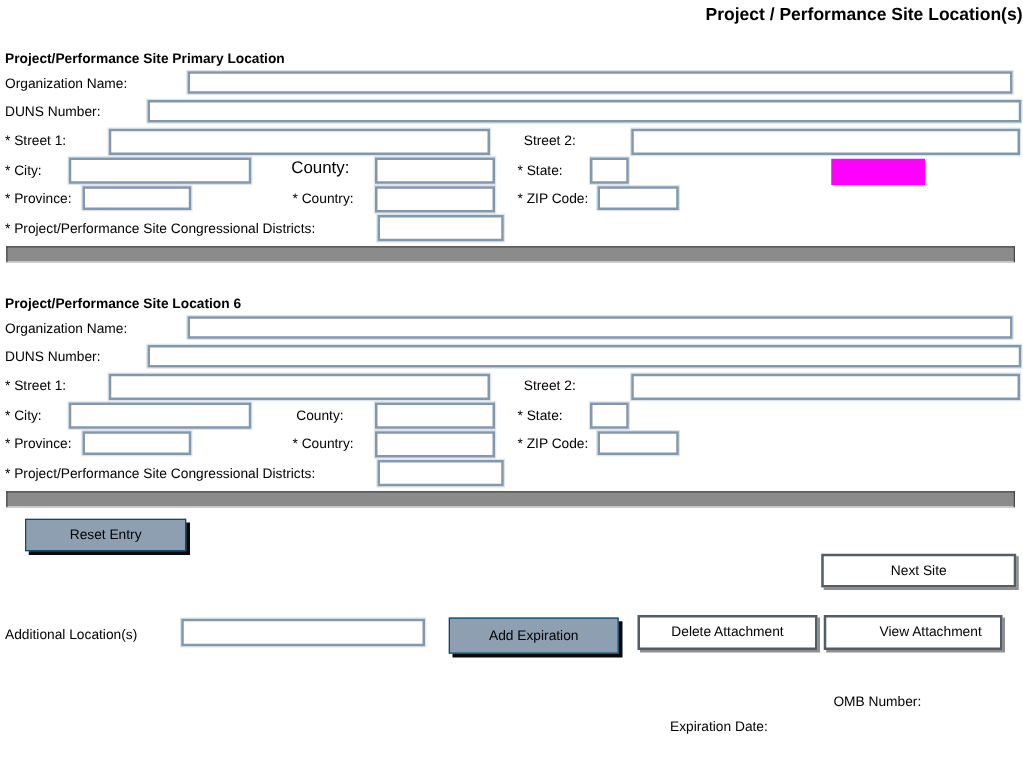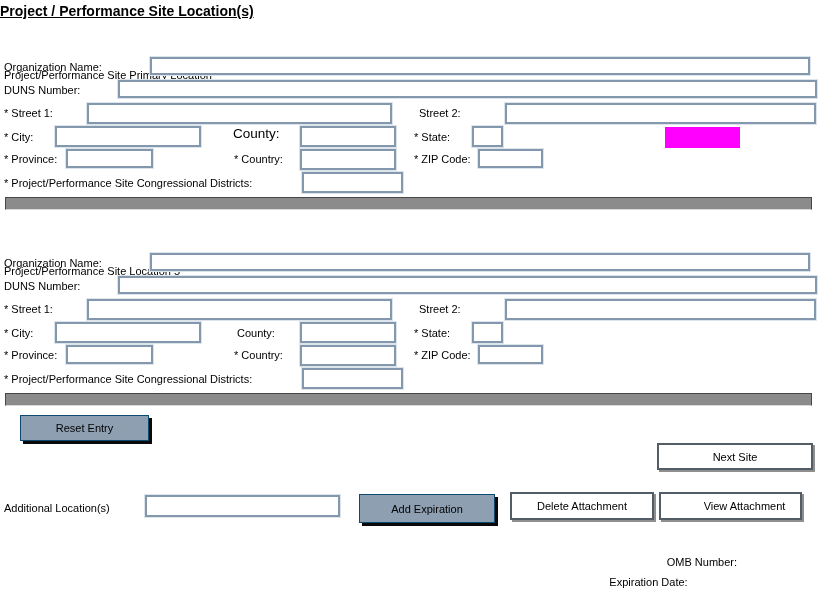--- a/index.html
+++ b/index.html
@@ -3,26 +3,26 @@
 <meta charset="utf-8">
 <style>
   * { margin:0; padding:0; box-sizing:border-box; }
   html,body { background:#fff; }
   body {
     width:818px; height:611px; position:relative; overflow:hidden;
     font-family:"Liberation Sans", sans-serif; color:#000;
   }
   .page-title {
     position:absolute; top:3px; left:0; width:100%;
-    text-align:left; font-size:14px; font-weight:bold;text-decoration:underline;
+    text-align:right; font-size:14px; font-weight:bold;
   }
   .section { position:absolute; left:0; width:818px; height:170px; }
   .section-1 { top:41px; }
   .section-2 { top:237px; }
-  .sec-header { position:absolute; left:4px; top:0; font-size:11px; font-weight:normal;margin-top:28px; }
+  .sec-header { position:absolute; left:4px; top:0; font-size:11px; font-weight:bold; }
   .lbl { position:absolute; font-size:11px; white-space:nowrap; }
   .inp {
     position:absolute; background:#fff;
     border:2px solid #8397ad;
     box-shadow:0 0 0 1px #dde4ec;
     font-size:11px; font-family:"Liberation Sans", sans-serif; padding:0 3px;
   }
   
   .lbl-org   { left:4px;  top:20px; }
   .inp-org   { left:150px; top:16px; width:660px; height:18px; }
@@ -69,21 +69,21 @@
     box-shadow:2px 2px 0 #8f8f8f; color:#000;
   }
   .btn-reset  { left:20px;  top:415px; width:129px; height:26px; }
   .btn-next   { left:657px; top:443px; width:156px; height:27px; }
   .btn-add    { left:359px; top:494px; width:136px; height:29px; }
   .btn-delete { left:510px; top:492px; width:144px; height:28px; }
   .btn-view   { left:659px; top:492px; width:143px; height:28px;padding-left:28px; }
   .lbl-additional { position:absolute; left:4px; top:502px; font-size:11px; }
   .inp-attach { position:absolute; left:145px; top:495px; width:195px; height:22px; }
   .omb-line   { position:absolute; left:560px; top:556px; width:177px; text-align:right; font-size:11px; }
-  .exp-line   { position:absolute; left:560px; top:576px; width:177px; text-align:center; font-size:11px; }
+  .exp-line   { position:absolute; left:536px; top:576px; width:177px; text-align:left; font-size:11px; }
 </style>
 </head>
 <body>
 
 <div class="page-title">Project / Performance Site Location(s)</div>
 
 <div class="section section-1">
   <div class="sec-header">Project/Performance Site Primary Location</div>
 
   <span class="lbl lbl-org">Organization Name:</span>
@@ -112,21 +112,21 @@
   <span class="lbl lbl-zip">* ZIP Code:</span>
   <input class="inp inp-zip" type="text" style="">
 
   <span class="lbl lbl-congr">* Project/Performance Site Congressional Districts:</span>
   <input class="inp inp-congr" type="text" style="">
 
   <div class="divider"></div>
 </div>
 
 <div class="section section-2">
-  <div class="sec-header">Project/Performance Site Location 5</div>
+  <div class="sec-header">Project/Performance Site Location 6</div>
 
   <span class="lbl lbl-org">Organization Name:</span>
   <input class="inp inp-org" type="text" style="">
 
   <span class="lbl lbl-duns">DUNS Number:</span>
   <input class="inp inp-duns" type="text" style="">
 
   <span class="lbl lbl-st1">* Street 1:</span>
   <input class="inp inp-st1" type="text" style="">
   <span class="lbl lbl-st2">Street 2:</span>

